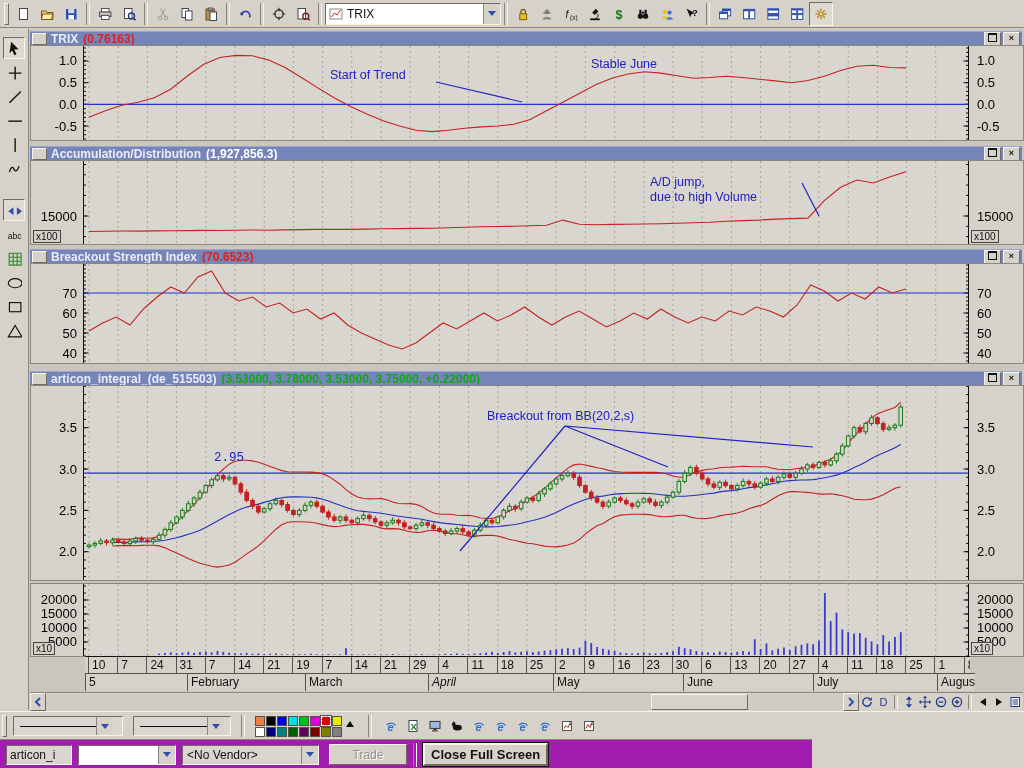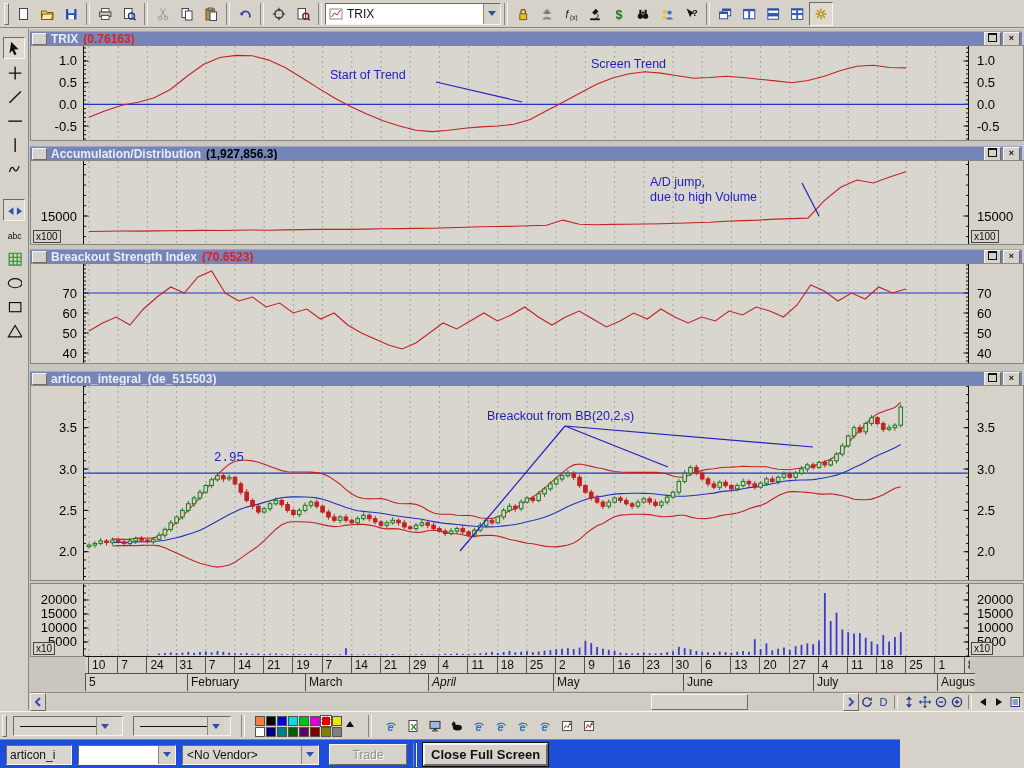--- a/index.html
+++ b/index.html
@@ -29,21 +29,21 @@
   .pbody{position:absolute;left:1px;background:#d6d2ca;border:1px solid #8a867e;box-sizing:content-box;}
   .ylab{position:absolute;font-size:13px;color:#000000;}
   .unitbox{position:absolute;font-size:10px;color:#111;border:1px solid #444;background:#d6d2ca;padding:0 2px;line-height:11px;}
   .ann{position:absolute;font-size:12.5px;color:#2020c0;z-index:40;white-space:nowrap;}
   #xaxis-days,#xaxis-months{position:absolute;background:#d6d2ca;overflow:hidden;display:flex;}
   .dcell,.mcell{font-size:12px;color:#111;box-sizing:border-box;border-left:1px solid #55524c;padding:1px 0 0 3px;flex:none;}
   #scroll-row{position:absolute;display:flex;align-items:center;}
   .sbtn{width:15px;height:16px;display:inline-flex;align-items:center;justify-content:center;}
   #toolbar-bottom{position:absolute;left:0;top:711px;width:1024px;height:28px;background:#d6d2ca;
                   border-top:1px solid #f6f4ef;display:flex;align-items:center;}
-  #status-row{position:absolute;left:0;top:739px;width:900px;height:29px;background:#1d4ed8;
+  #status-row{position:absolute;left:0;top:739px;width:812px;height:29px;background:#a21caf;
               border-top:1px solid #8a867e;display:flex;align-items:center;}
   .combo{height:20px;background:#fff;border:1px solid;border-color:#6f6b63 #f6f4ef #f6f4ef #6f6b63;
          display:flex;align-items:center;box-sizing:border-box;}
   .combo .ct{flex:1;font-size:12px;padding-left:4px;color:#111;white-space:nowrap;overflow:hidden;}
   .combo .cbtn{width:16px;height:100%;background:#d6d2ca;border-left:1px solid #8a867e;
          display:flex;align-items:center;justify-content:center;flex:none;}
   .chev{width:0;height:0;border:4px solid transparent;border-top:5px solid #2f4fae;margin-top:4px;}
   .lineprev{width:70%;border-top:1.5px solid #111;margin-left:6px;}
   .btn{height:21px;font-size:12px;font-family:"Liberation Sans",sans-serif;background:#d6d2ca;
        border:1px solid;border-color:#f6f4ef #6f6b63 #6f6b63 #f6f4ef;color:#111;}
@@ -493,21 +493,21 @@
             <line x1="885.5" y1="10.66113416320886" x2="883" y2="10.66113416320886" stroke="#111"></line>
             <line x1="885.5" y1="6.327339787920706" x2="883" y2="6.327339787920706" stroke="#111"></line>
             <line x1="885.5" y1="1.9935454126325514" x2="883" y2="1.9935454126325514" stroke="#111"></line>
             <line x1="1" y1="58.332872291378514" x2="885" y2="58.332872291378514" stroke="#2233cc" stroke-width="1.1"></line>
             <polyline points="6,71.3 22.34,64.8 38.68,59.2 55.019999999999996,56.2 71.36,51.8 87.7,43.2 104.03999999999999,30.2 120.38,18.5 136.72,11.5 153.06,9.4 169.4,9.8 185.74,14.1 202.07999999999998,21.5 218.42,31.5 234.76,41.9 251.1,51.8 267.44,60.5 283.78,67.9 300.12,74.8 316.46,80.0 332.8,84.3 349.14,85.6 365.48,84.3 381.82,82.2 398.15999999999997,80.9 414.5,80.0 430.84,78.3 447.18,73.5 463.52,64.8 479.86,56.2 496.2,47.5 512.54,38.8 528.88,32.3 545.22,28.0 561.56,25.8 577.9,27.1 594.24,29.7 610.58,32.3 626.92,31.5 643.26,30.2 659.6,31.5 675.9399999999999,33.2 692.28,34.9 708.62,36.7 724.96,34.5 741.3,30.2 757.64,24.5 773.98,20.2 790.3199999999999,19.3 806.66,21.5 823,21.9" fill="none" stroke="#c22222" stroke-width="1.1"></polyline>
           </svg></div>
       </div>
       <div class="titlebar" style="top: 117px; width: 992px;">
         <span class="sysicon"></span>
         <span class="ttl">Accumulation/Distribution</span>
-        <span class="tval" style="color: #000000;">(1,927,856.3)</span>
+        <span class="tval" style="color: #ffffff;">(1,927,856.3)</span>
         <span class="tb-btns">
           <span class="wbtn"><span style="display:inline-block;width:7px;height:6px;border:1px solid #111;border-top-width:2px;"></span></span>
           <span class="wbtn">×</span>
         </span>
       </div>
       <div class="pbody" style="top: 131px; width: 992px; height: 83px;">
         <div style="position: absolute; left: 0px; top: 0px; width: 52px; height: 100%;">
           <div class="ylab" style="right: 6px; top: 47.5037px;">15000</div>
           <div class="unitbox" style="left: 2px; bottom: 1px;">x100</div>
         </div>
@@ -684,20 +684,21 @@
             <line x1="885.5" y1="9" x2="883" y2="9" stroke="#111"></line>
             <line x1="885.5" y1="5" x2="883" y2="5" stroke="#111"></line>
             <line x1="885.5" y1="1" x2="883" y2="1" stroke="#111"></line>
             <line x1="1" y1="29" x2="885" y2="29" stroke="#2233cc" stroke-width="1.1"></line>
             <polyline points="6,67.0 19.616666666666667,59.0 33.233333333333334,53.0 46.85,61.0 60.46666666666667,45.0 74.08333333333334,33.0 87.7,23.0 101.31666666666666,29.0 114.93333333333334,13.0 128.55,7.0 142.16666666666669,29.0 155.78333333333333,37.0 169.4,33.0 183.01666666666668,43.0 196.63333333333333,39.0 210.25,49.0 223.86666666666667,45.0 237.48333333333335,55.0 251.10000000000002,49.0 264.7166666666667,61.0 278.33333333333337,69.0 291.95,75.0 305.56666666666666,81.0 319.18333333333334,85.0 332.8,79.0 346.4166666666667,69.0 360.03333333333336,59.0 373.65000000000003,65.0 387.26666666666665,57.0 400.8833333333333,49.0 414.5,57.0 428.1166666666667,51.0 441.73333333333335,43.0 455.35,53.0 468.9666666666667,61.0 482.58333333333337,53.0 496.20000000000005,47.0 509.81666666666666,55.0 523.4333333333334,63.0 537.0500000000001,57.0 550.6666666666667,49.0 564.2833333333333,55.0 577.9,45.0 591.5166666666667,53.0 605.1333333333333,59.0 618.75,53.0 632.3666666666667,57.0 645.9833333333333,47.0 659.6,51.0 673.2166666666667,43.0 686.8333333333334,47.0 700.45,53.0 714.0666666666667,41.0 727.6833333333334,21.0 741.3000000000001,27.0 754.9166666666667,37.0 768.5333333333333,29.0 782.15,35.0 795.7666666666667,23.0 809.3833333333333,29.0 823,25.0" fill="none" stroke="#c22222" stroke-width="1.1"></polyline>
           </svg></div>
       </div>
       <div class="titlebar" style="top: 342px; width: 992px;">
         <span class="sysicon"></span>
         <span class="ttl">articon_integral_(de_515503)</span>
+        <span class="tval" style="color: rgb(18, 168, 18);">(3.53000, 3.78000, 3.53000, 3.75000, +0.22000)</span>
         <span class="tb-btns">
           <span class="wbtn"><span style="display:inline-block;width:7px;height:6px;border:1px solid #111;border-top-width:2px;"></span></span>
           <span class="wbtn">×</span>
         </span>
       </div>
       <div class="pbody" style="top: 356px; width: 992px; height: 194px;">
         <div style="position: absolute; left: 0px; top: 0px; width: 52px; height: 100%;">
           <div class="ylab" style="right: 6px; top: 34.1777px;">3.5</div>
           <div class="ylab" style="right: 6px; top: 75.5247px;">3.0</div>
           <div class="ylab" style="right: 6px; top: 116.872px;">2.5</div>
@@ -1580,18 +1581,18 @@
     <button class="btn default" style="min-width:122px;height:23px;">Close Full Screen</button>
   </div>
   <svg id="overlay">
       <line x1="436" y1="82" x2="522" y2="102" stroke="#2020c0" stroke-width="1.2"></line>
       <line x1="802" y1="183" x2="819" y2="216" stroke="#2020c0" stroke-width="1.2"></line>
       <line x1="565" y1="426" x2="460" y2="551" stroke="#2020c0" stroke-width="1.2"></line>
       <line x1="565" y1="426" x2="668" y2="467" stroke="#2020c0" stroke-width="1.2"></line>
       <line x1="565" y1="426" x2="813" y2="447" stroke="#2020c0" stroke-width="1.2"></line>
     </svg>
 <div class="ann" style="left: 330px; top: 68px;">Start of Trend</div>
-    <div class="ann" style="left: 591px; top: 57px;">Screen Trend</div>
+    <div class="ann" style="left: 591px; top: 57px;">Stable June</div>
     <div class="ann" style="left: 650px; top: 175px;">A/D jump,</div>
     <div class="ann" style="left: 650px; top: 190px;">due to high Volume</div>
     <div class="ann" style="left: 487px; top: 409px;">Breackout from BB(20,2,s)</div>
     <div class="ann" style="left: 214px; top: 451px; font-family: Liberation Mono, monospace;">2.95</div>
   </div>
 
 </body></html>

